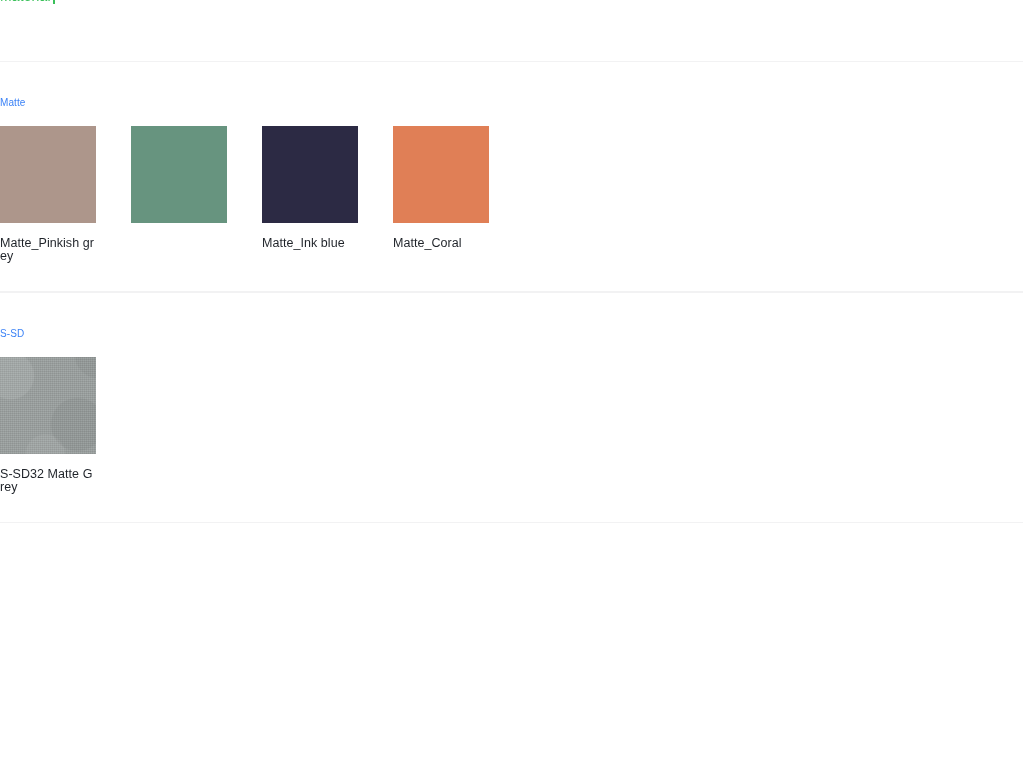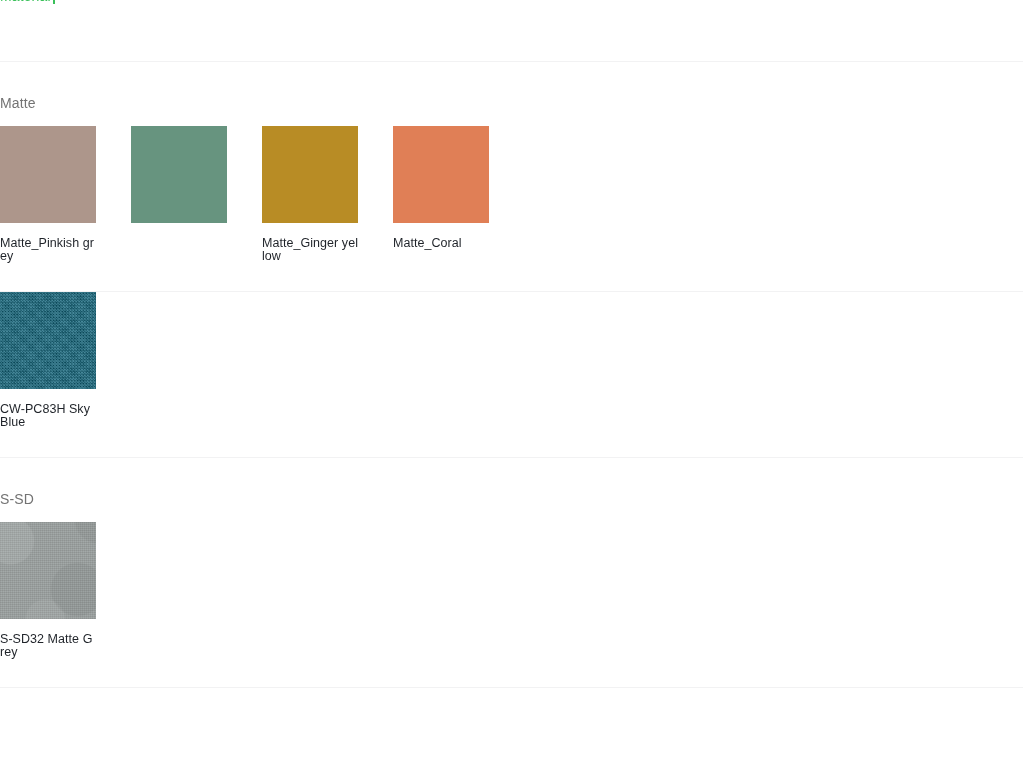--- a/index.html
+++ b/index.html
@@ -66,24 +66,24 @@
   }
 
   
   .section {
     padding-left: 26px;
     box-sizing: border-box;
   }
   .section-title {
     margin: 0;
     padding: 32px 0 14px 0;
-    font-size: 14px;
+    font-size: 10px;
     line-height: 18px;
     font-weight: 400;
-    color: #737373;
+    color: #3b82f6;
     letter-spacing: 0.1px;
   }
 
   .swatch-row {
     display: flex;
     flex-wrap: wrap;
     gap: 0 35px;
     padding-bottom: 10px;
   }
 
@@ -180,37 +180,31 @@
           <h2 class="section-title">Matte</h2>
           <div class="swatch-row">
             <div class="swatch-card">
               <div class="swatch-tile" style="background-color: rgb(173, 150, 139);"></div>
               <div class="swatch-label">Matte_Pinkish grey</div>
             </div>
             <div class="swatch-card">
               <div class="swatch-tile" style="background-color: rgb(103, 148, 127);"></div>
             </div>
             <div class="swatch-card">
-              <div class="swatch-tile" style="background-color: rgb(184, 140, 37);"></div>
-              <div class="swatch-label">Matte_Ginger yellow</div>
+              <div class="swatch-tile" style="background-color: rgb(44, 42, 68);"></div>
+              <div class="swatch-label">Matte_Ink blue</div>
             </div>
             <div class="swatch-card">
               <div class="swatch-tile" style="background-color: rgb(224, 127, 86);"></div>
               <div class="swatch-label">Matte_Coral</div>
             </div>
           </div>
         </div>
         <div class="divider"></div>
         <div class="section">
-          <div class="swatch-row">
-            <div class="swatch-card">
-              <div class="swatch-tile tex-weave" style="background-color: rgb(15, 101, 124);"></div>
-              <div class="swatch-label">CW-PC83H Sky Blue</div>
-            </div>
-          </div>
         </div>
         <div class="divider"></div>
         <div class="section">
           <h2 class="section-title">S-SD</h2>
           <div class="swatch-row">
             <div class="swatch-card">
               <div class="swatch-tile tex-felt" style="background-color: rgb(154, 160, 159);"></div>
               <div class="swatch-label">S-SD32 Matte Grey</div>
             </div>
           </div>

